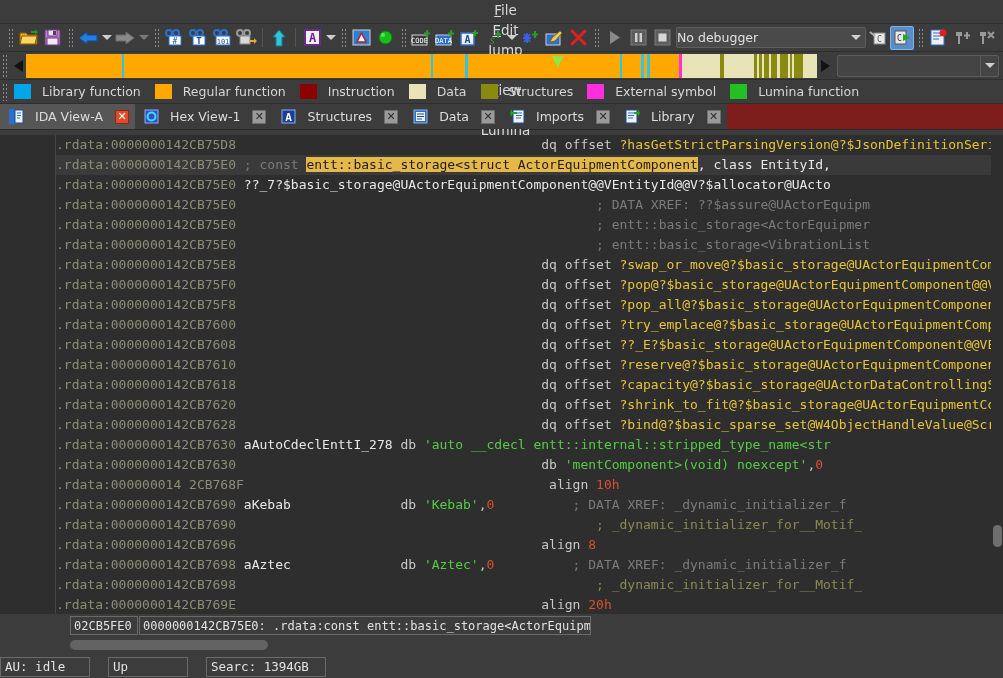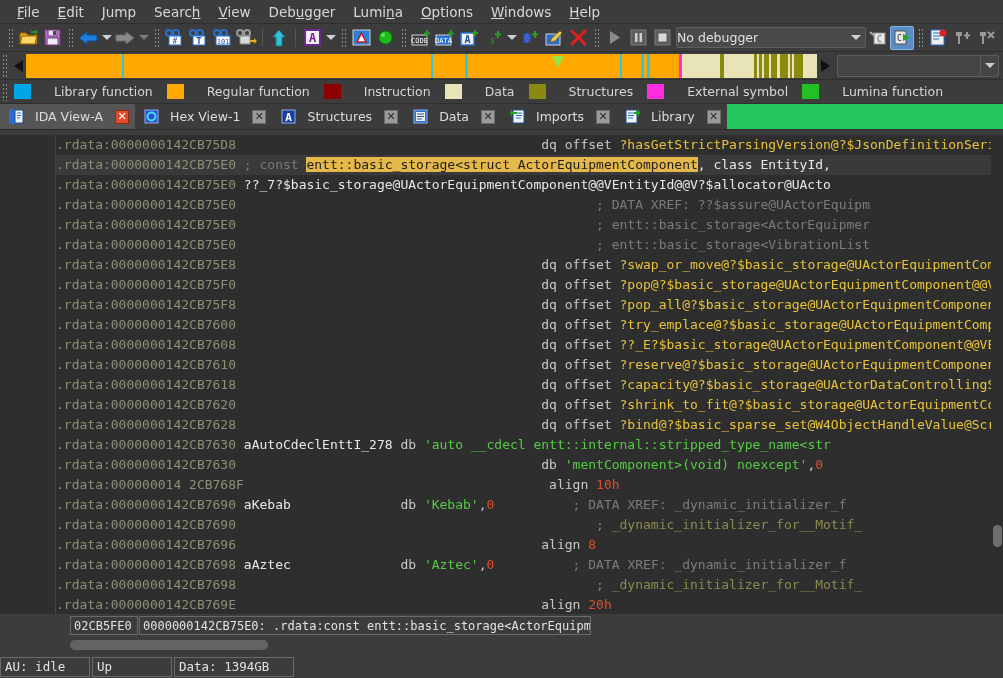--- a/index.html
+++ b/index.html
@@ -13,20 +13,21 @@
   body { position: relative; }
 
   
   #menubar {
     height: 24px;
     background: #3c3c3c;
     display: flex;
     align-items: center;
     padding-left: 8px;
     border-bottom: 1px solid #2e2e2e;
+    flex-direction: column;
   }
   .menu-item {
     color: #d8d8d8;
     font-size: 13.5px;
     padding: 2px 9px;
     white-space: nowrap;
     cursor: default;
   }
   .menu-item u { text-decoration: underline; }
 
@@ -132,26 +133,26 @@
     background: #3c3c3c;
     display: flex; align-items: center;
     padding-left: 2px;
     border-bottom: 1px solid #2e2e2e;
   }
   .leg-grip { width: 6px; height: 18px; margin-right: 6px;
     background-image: radial-gradient(#8a8a8a 1px, transparent 1px);
     background-size: 3px 4px; flex:none;}
   .leg-entry { display: flex; align-items: center; margin-right: 14px; flex: none; }
   .leg-sw { width: 17px; height: 15px; flex: none; }
-  .leg-tx { color: #d6d6d6; font-size: 12.5px; margin-left: 23px; white-space: nowrap; }
+  .leg-tx { color: #d6d6d6; font-size: 12.5px; margin-left: 11px; white-space: nowrap; }
 
   
   #tabbar {
     height: 26px;
-    background: #22c55e;
+    background: #7f1d1d;
     display: flex; align-items: stretch;
     border-bottom: 1px solid #2a2a2a;
   }
   .tab {
     display: flex; align-items: center;
     padding: 0 6px 0 8px;
     background: #3c3c3c;
     cursor: default;
     flex: none;
   }
@@ -245,21 +246,21 @@
   }
   .sfield {
     height: 20px;
     border: 1px solid #6a6a6a;
     color: #e2e2e2;
     font-family: "DejaVu Sans Mono", monospace;
     font-size: 12.5px;
     display: flex; align-items: center;
     padding: 0 4px;
     white-space: nowrap;
-    margin-right: 2px;
+    margin-right: 18px;
   }
 </style>
 </head>
 <body>
 
 <div id="menubar">
   <div class="menu-item"><u>F</u><span>ile</span></div>
   <div class="menu-item"><u>E</u>dit</div>
   <div class="menu-item"><u>J</u>ump</div>
   <div class="menu-item">Searc<u>h</u></div>
@@ -674,14 +675,14 @@
   <div class="field" style="width:68px">02CB5FE0</div>
   <div class="field" style="width:452px;margin-left:1px">0000000142CB75E0: .rdata:const entt::basic_storage&lt;ActorEquipmentCompone</div>
 </div>
 
 <div id="hscroll-row"></div>
 <div id="hthumb"></div>
 
 <div id="statusbar">
   <div class="sfield" style="width:90px">AU: idle</div>
   <div class="sfield" style="width:80px">Up</div>
-  <div class="sfield" style="width:120px">Data: 1394GB</div>
+  <div class="sfield" style="width:120px">Searc: 1394GB</div>
 </div>
 
 </body></html>

